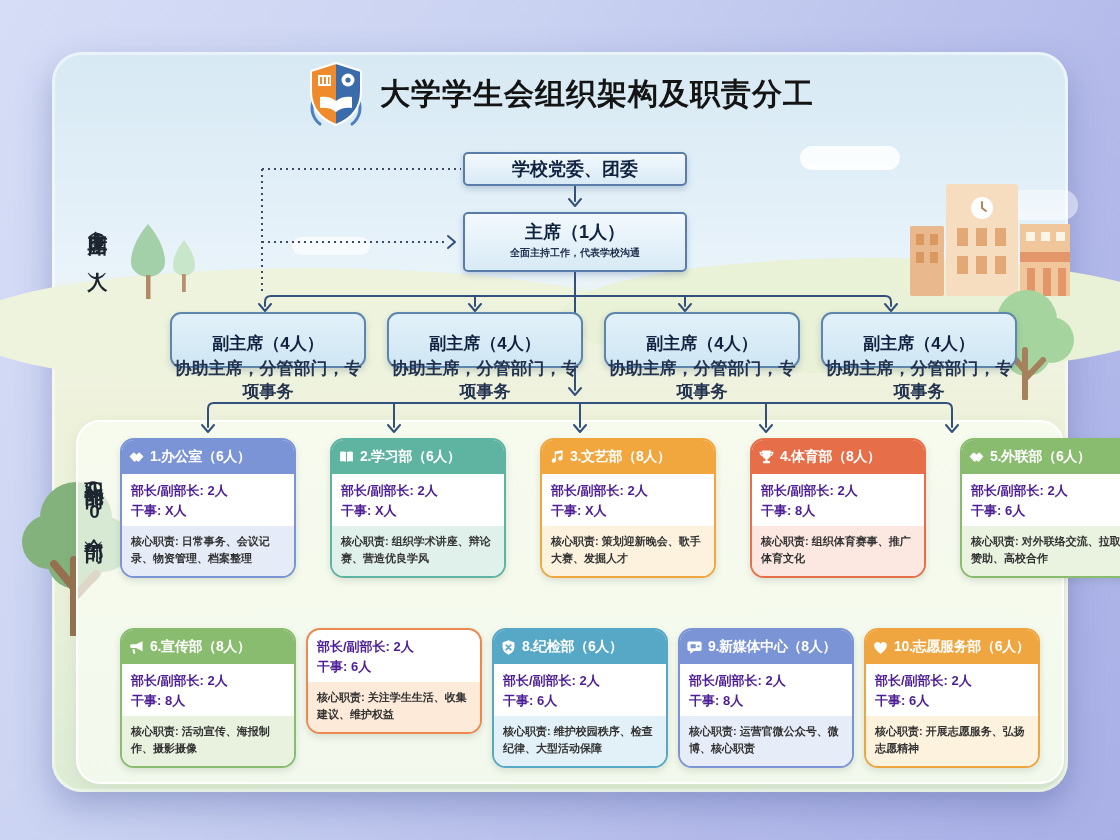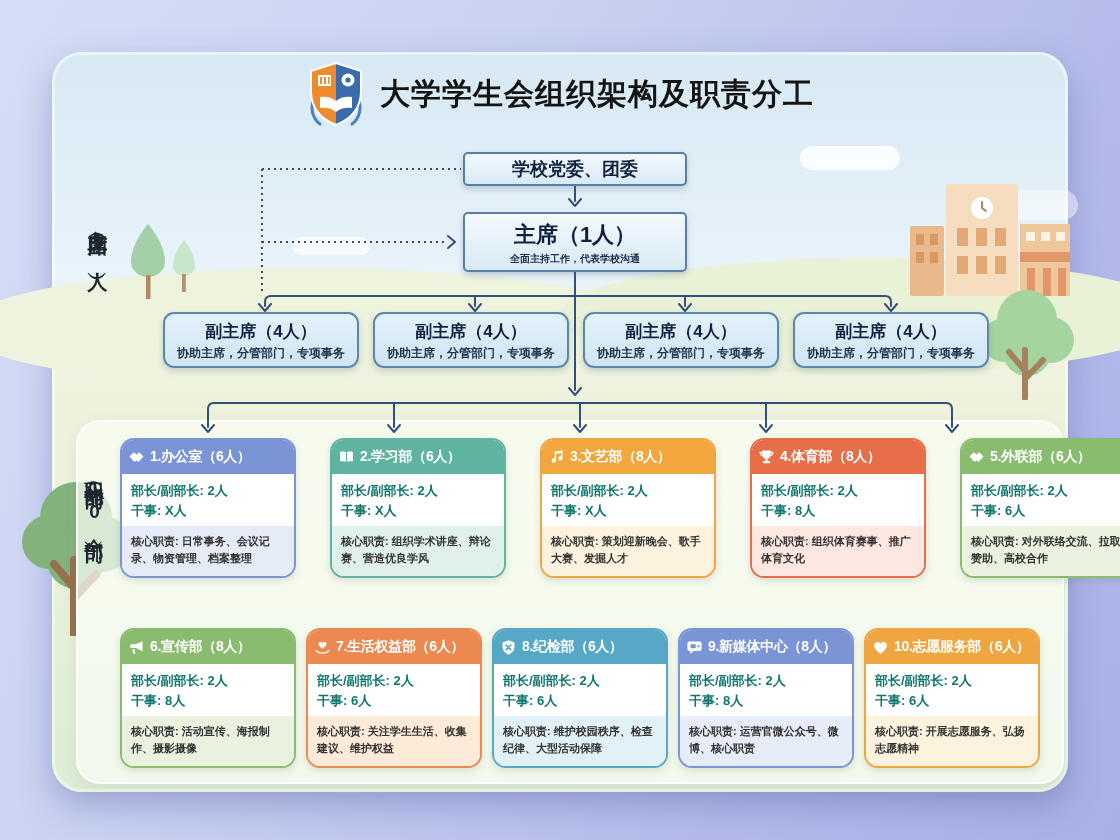--- a/index.html
+++ b/index.html
@@ -27,49 +27,49 @@
   .s{fill:none;stroke:#33507c;stroke-width:2;stroke-linejoin:round;stroke-linecap:round;}
   .d{fill:none;stroke:#3c4a63;stroke-width:2;stroke-dasharray:2 4;}
 
   
   .obox{position:absolute;box-sizing:border-box;background:linear-gradient(180deg,#f3f9fd,#d8eaf5);
     border:2px solid #597ca8;border-radius:5px;text-align:center;z-index:4;
     box-shadow:0 3px 6px rgba(70,100,140,.28);color:#0f2240;}
   #party-box{left:463px;top:152px;width:224px;height:34px;line-height:31px;
     font-size:18px;font-weight:800;}
   #chair-box{left:463px;top:212px;width:224px;height:60px;padding-top:6px;}
-  #chair-box .t{font-size:22px;font-weight:800;}
+  #chair-box .t{font-size:18px;font-weight:800;}
   #chair-box .sub{font-size:10px;font-weight:700;color:#22324f;margin-top:2px;}
   #vice-row{position:absolute;left:163px;top:312px;display:flex;gap:14px;z-index:4;}
   .vicebox{box-sizing:border-box;width:196px;height:56px;border:2px solid #5e86ad;border-radius:11px;
-    background:linear-gradient(180deg,#e2f1f9,#cfe6f3);text-align:center;padding-top:6px;
-    box-shadow:0 3px 6px rgba(70,100,140,.25);color:#0f2240;}
+    background:linear-gradient(180deg,#e2f1f9,#cfe6f3);text-align:center;padding-top:18px;
+    box-shadow:0 3px 6px rgba(70,100,140,.25);color:#0f2240;margin-left:7px;}
   .vicebox .t{font-size:17px;font-weight:800;}
-  .vicebox .sub{font-size:12px;font-weight:700;color:#22324f;margin-top:2px;}
+  .vicebox .sub{font-size:17px;font-weight:700;color:#22324f;margin-top:2px;}
 
   
   .vlabel{position:absolute;writing-mode:vertical-rl;text-orientation:upright;font-weight:800;
     color:#1d2530;z-index:4;line-height:1;}
   #presidium-label{left:88px;top:214px;font-size:20px;letter-spacing:4px;}
   #departments-label{left:85px;top:468px;font-size:19px;letter-spacing:2px;}
 
   
   #dept-container{position:absolute;left:76px;top:420px;width:984px;height:360px;border-radius:24px;
     background:rgba(250,253,245,.72);border:2px solid rgba(255,255,255,.95);
     box-shadow:0 4px 14px rgba(110,130,110,.12);z-index:2;}
 
   .cards-row{position:absolute;left:120px;display:flex;gap:10px;z-index:4;align-items:flex-start;}
   #row1{top:438px;gap:34px;} #row2{top:628px;border-radius:19px;}
   .card{box-sizing:border-box;width:176px;background:#fff;border:2px solid var(--c);
     border-radius:14px;overflow:hidden;box-shadow:0 3px 7px rgba(90,110,90,.18);}
   .card-head{display:flex;align-items:center;gap:5px;background:var(--c);padding:8px 6px;color:#fff;}
   .card-icon{width:17px;height:17px;flex:0 0 17px;color:var(--c);}
   .card-title{font-size:14px;font-weight:800;white-space:nowrap;letter-spacing:-.3px;}
   .card-body{padding:7px 9px 5px;}
-  .card-line{font-size:13px;font-weight:700;color:#0f766e;line-height:1.55;}
+  .card-line{font-size:13px;font-weight:700;color:#4c1d95;line-height:1.55;}
   .card-duty{background:var(--tint);padding:7px 9px 9px;font-size:11px;font-weight:700;
     color:#333;line-height:1.55;}
 
   #defs{position:absolute;width:0;height:0;overflow:hidden;}
 </style>
 </head>
 <body>
 
 <svg id="defs" aria-hidden="true">
   <symbol id="handshake-icon" viewBox="0 0 24 24">
@@ -322,26 +322,20 @@
       <span class="card-title">6.宣传部（8人）</span>
     </div>
     <div class="card-body">
       <div class="card-line">部长/副部长: 2人</div>
       <div class="card-line">干事: 8人</div>
     </div>
     <div class="card-duty">核心职责: 活动宣传、海报制作、摄影摄像</div>
   </div>
 
   <div class="card" style="--c: #ec8950; --tint: #fdead9;">
-    <div class="card-head">
-      <svg class="card-icon">
-            <use href="#hands-heart-icon"></use>
-          </svg>
-      <span class="card-title">7.生活权益部（6人）</span>
-    </div>
     <div class="card-body">
       <div class="card-line">部长/副部长: 2人</div>
       <div class="card-line">干事: 6人</div>
     </div>
     <div class="card-duty">核心职责: 关注学生生活、收集建议、维护权益</div>
   </div>
 
   <div class="card" style="--c: #57a8c6; --tint: #e2f1f7;">
     <div class="card-head">
       <svg class="card-icon">

